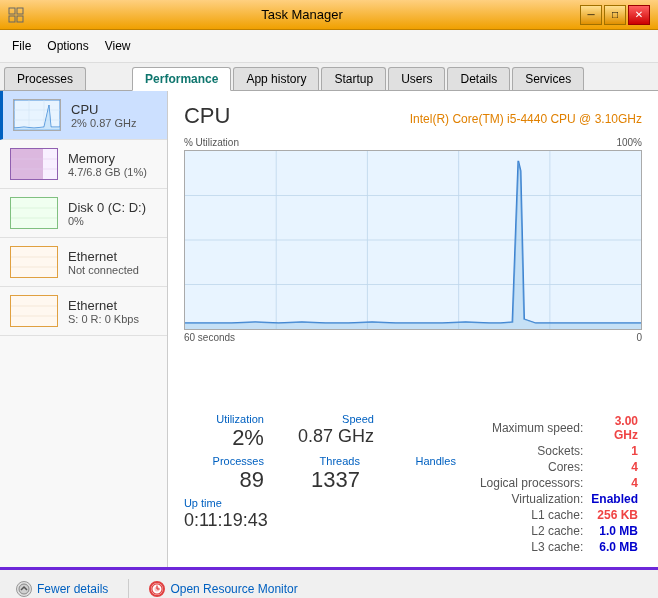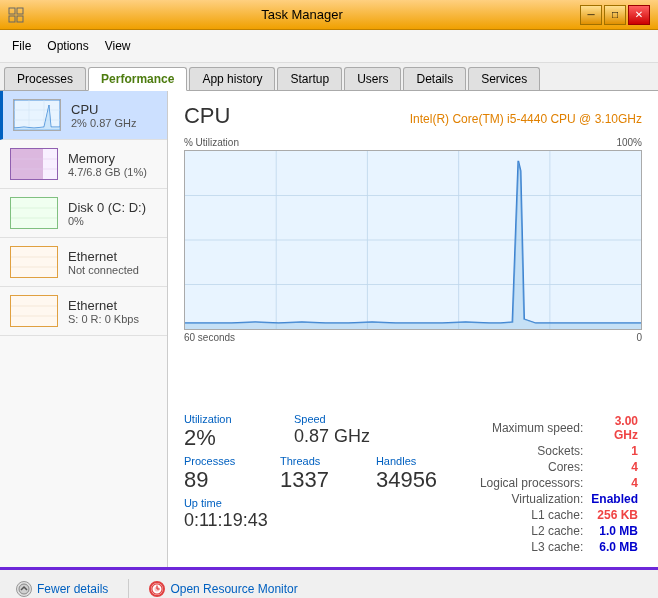--- a/index.html
+++ b/index.html
@@ -51,21 +51,22 @@
       cursor: pointer;
       font-size: 12px;
       margin-right: 2px;
       border-radius: 3px 3px 0 0;
     }
     .tab.active {
       background: #fff;
       border-bottom: 1px solid #fff;
       margin-bottom: -1px;
       font-weight: 600;
-      color: #4d7c0f;
+      color: #0f766e;
+      margin-left: 44px;
     }
 
     
     .main-content {
       display: flex;
       height: calc(598px - 30px - 22px - 30px - 40px);
       background: #fff;
     }
 
     
@@ -145,21 +146,21 @@
       position: relative;
       overflow: hidden;
     }
     .graph-bottom {
       display: flex;
       justify-content: space-between;
       font-size: 10px;
       color: #555;
       margin-top: 2px;
     }
-    .stat-group { min-width: 80px; }
+    .stat-group { min-width: 80px; text-align: right; }
     .stat-label { font-size: 11px; color: #0060c0; margin-bottom: 2px; }
     .stat-value { font-size: 22px; font-weight: 300; color: #333; line-height: 1; }
     .stat-value.medium { font-size: 18px; }
 
     
     .right-stats {
       margin-left: auto;
       font-size: 12px;
     }
     .right-stats table { border-collapse: collapse; }
@@ -382,21 +383,20 @@
           <div class="stat-group">
             <div class="stat-label">Processes</div>
             <div class="stat-value">89</div>
           </div>
           <div class="stat-group">
             <div class="stat-label">Threads</div>
             <div class="stat-value">1337</div>
           </div>
           <div class="stat-group">
             <div class="stat-label">Handles</div>
-            <div class="stat-value">34956</div>
           </div>
         </div>
         <div>
           <div class="stat-label">Up time</div>
           <div class="stat-value medium">0:11:19:43</div>
         </div>
       </div>
 
       <div class="right-stats" style="margin-left:4px;text-align:right;">
         <table>

